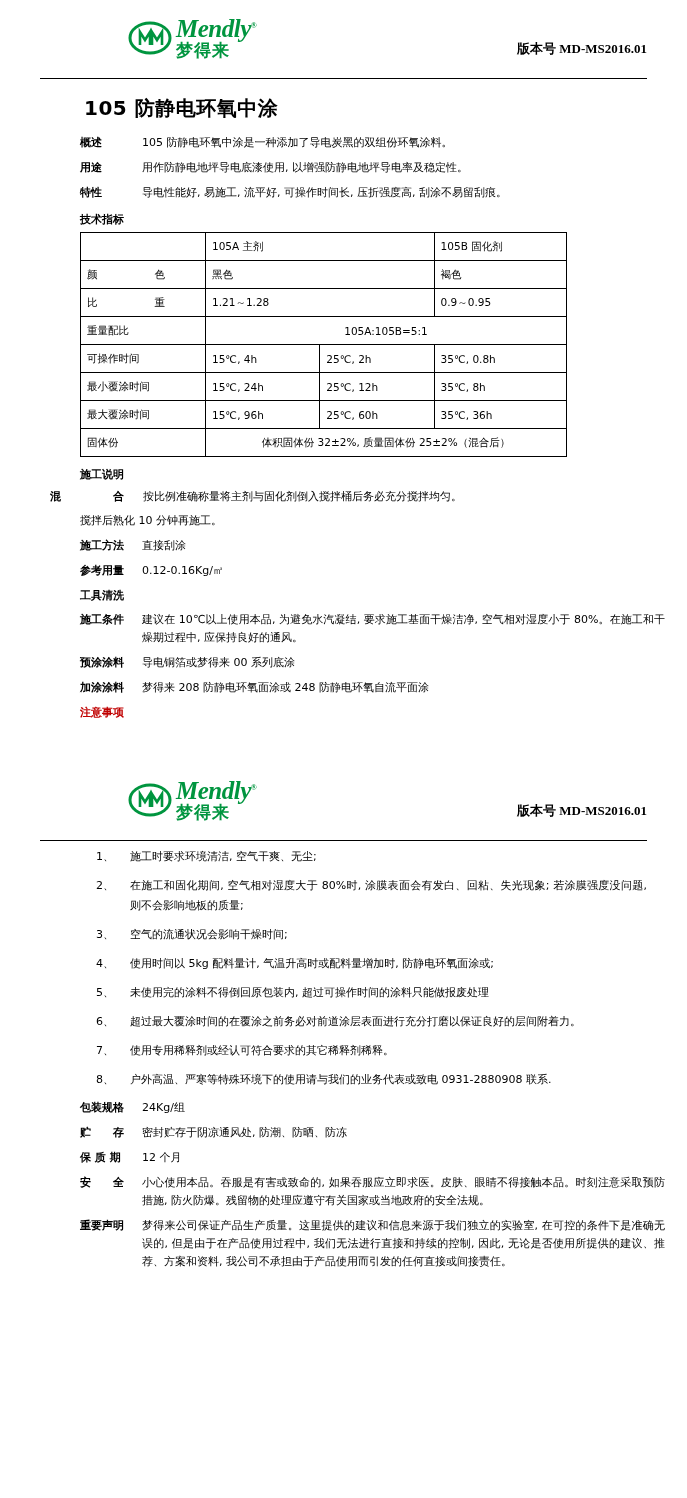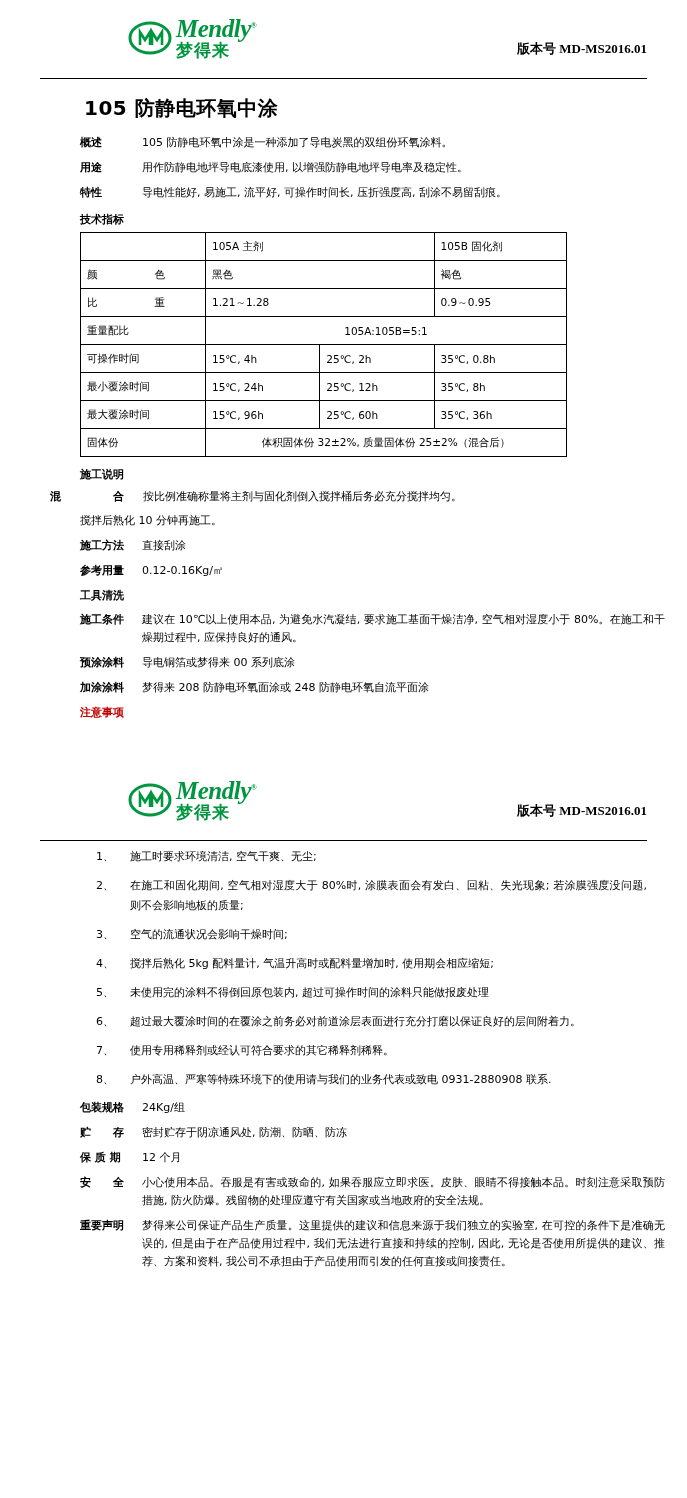--- a/index.html
+++ b/index.html
@@ -318,21 +318,21 @@
     <li>
       <span class="num">2、</span>
       <span class="txt">在施工和固化期间, 空气相对湿度大于 80%时, 涂膜表面会有发白、回粘、失光现象; 若涂膜强度没问题, 则不会影响地板的质量;</span>
     </li>
     <li>
       <span class="num">3、</span>
       <span class="txt">空气的流通状况会影响干燥时间;</span>
     </li>
     <li>
       <span class="num">4、</span>
-      <span class="txt">搅拌后熟化 5kg 配料量计, 气温升高时或配料量增加时, 使用期会相应缩短;</span>
+      <span class="txt">使用时间以 5kg 配料量计, 气温升高时或配料量增加时, 防静电环氧面涂或;</span>
     </li>
     <li>
       <span class="num">5、</span>
       <span class="txt">未使用完的涂料不得倒回原包装内, 超过可操作时间的涂料只能做报废处理</span>
     </li>
     <li>
       <span class="num">6、</span>
       <span class="txt">超过最大覆涂时间的在覆涂之前务必对前道涂层表面进行充分打磨以保证良好的层间附着力。</span>
     </li>
     <li>

